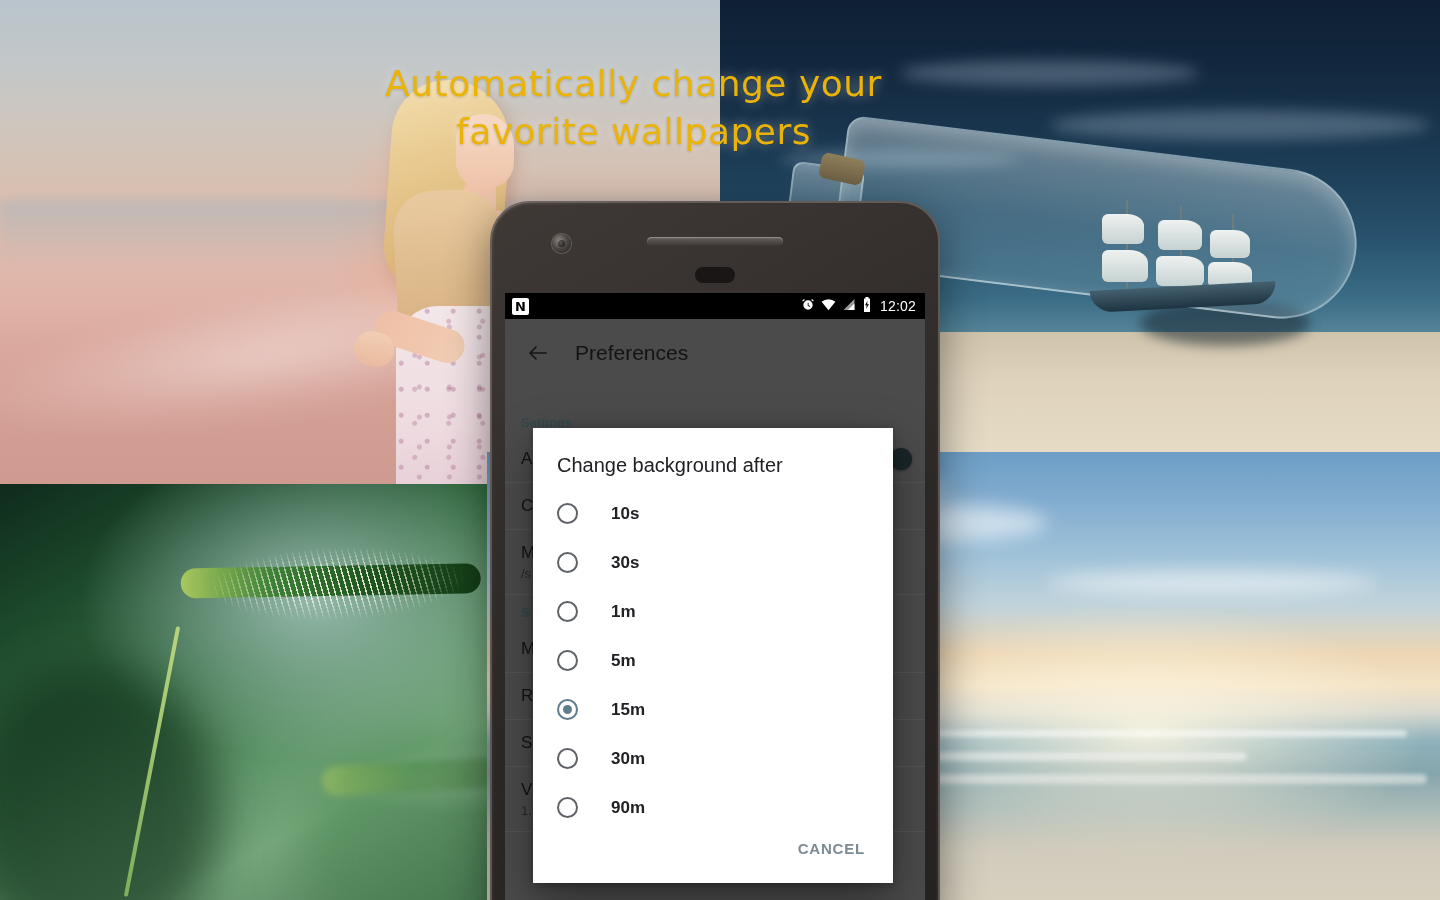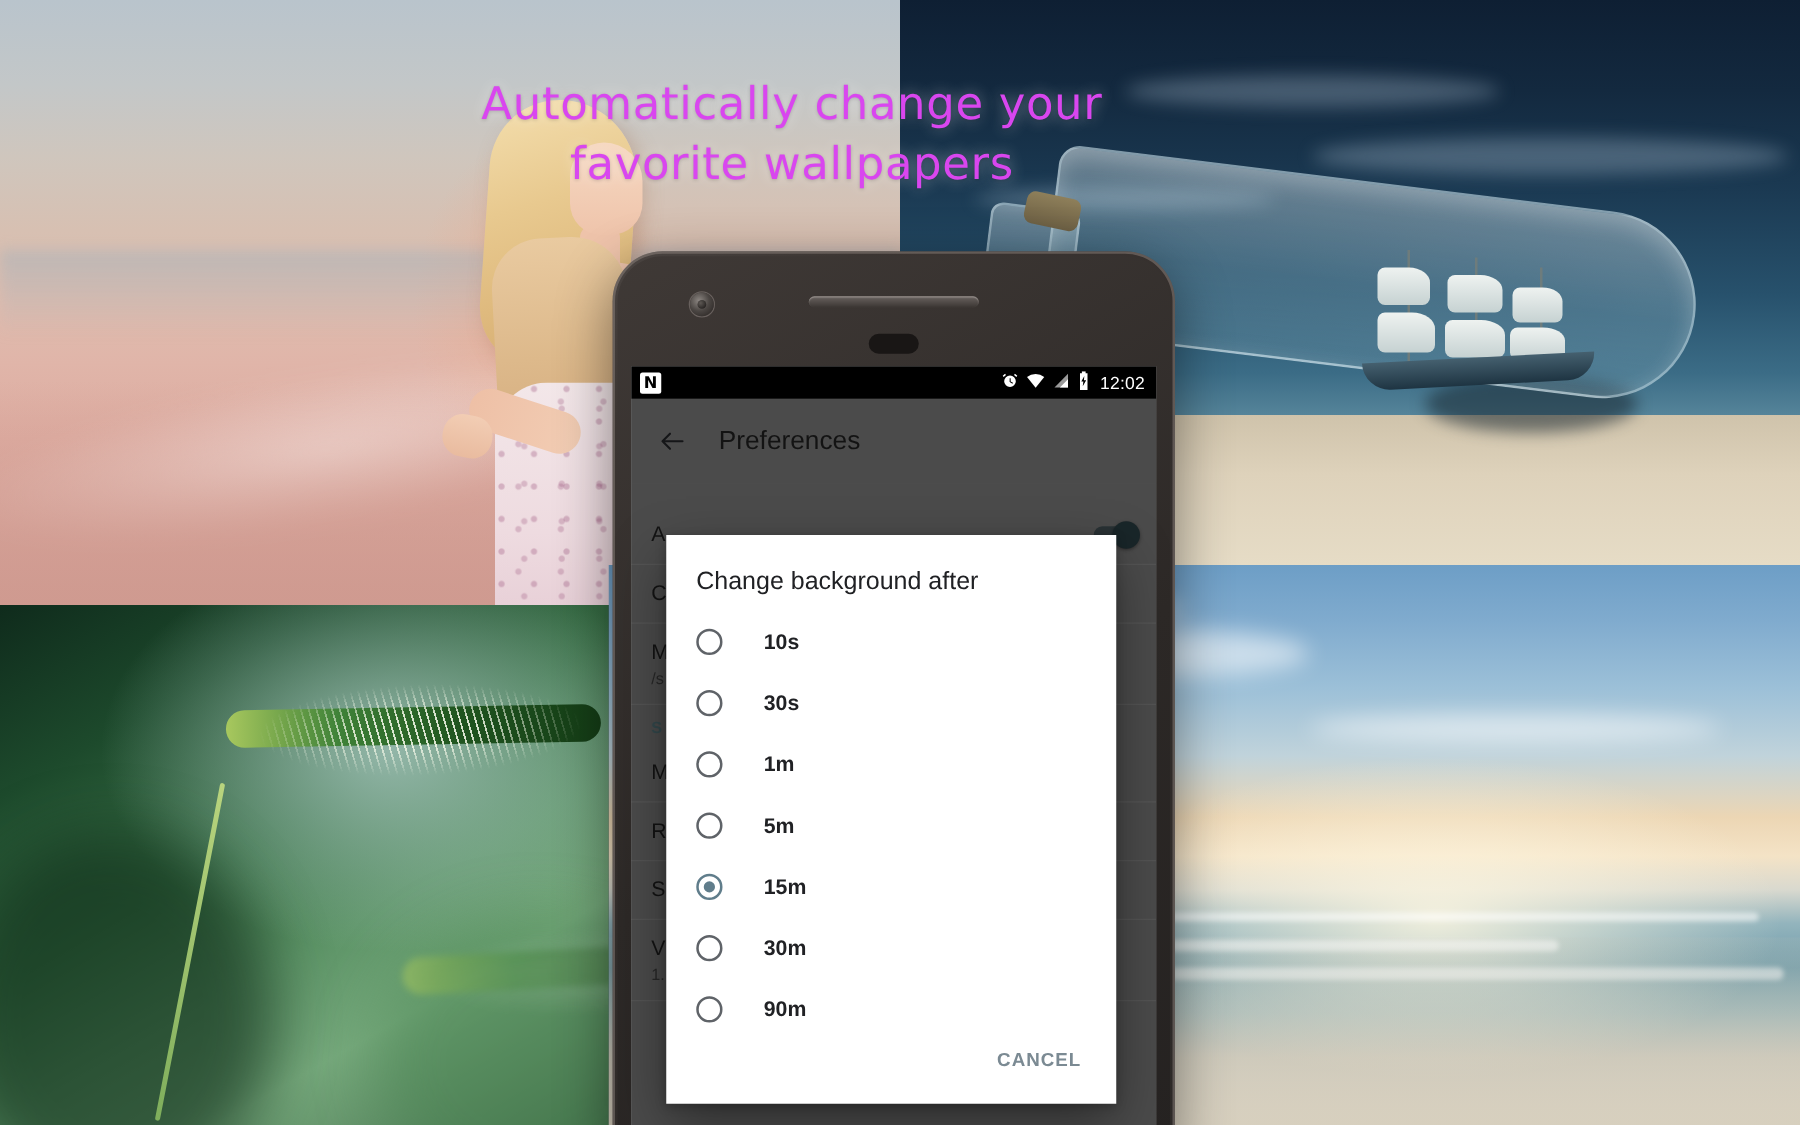--- a/index.html
+++ b/index.html
@@ -122,21 +122,21 @@
     content:""; position:absolute; top:0; width:16px; height:9px;
     border-top: 2.5px solid #2f3d47; }
   .gull:before { left:0; border-radius: 14px 2px 0 0; transform: rotate(-16deg); }
   .gull:after  { right:0; border-radius: 2px 14px 0 0; transform: rotate(16deg); }
   .br-sand { position:absolute; left:0; bottom:0; width:100%; height:150px;
     background: linear-gradient(180deg, rgba(198,196,183,.1), rgba(214,206,188,.85)); }
 
   
   #headline {
     position: absolute; left: 0; top: 60px; width: 1267px;
-    text-align: center; color: #d946ef;
+    text-align: center; color: #eab308;
     font-family: "DejaVu Sans", sans-serif;
     font-size: 36px; font-weight: 400; line-height: 48px;
     letter-spacing: .5px;
     text-shadow: 0 0 12px rgba(255,255,255,.45), 0 1px 3px rgba(0,0,0,.20);
     z-index: 40; pointer-events: none;
   }
   #headline span { display:block; }
 
   
   #phone {
@@ -340,20 +340,21 @@
       <div id="appbar">
         <div id="back-arrow">
           <svg width="24" height="24" viewBox="0 0 24 24" fill="none" stroke="#202124" stroke-width="1.7" stroke-linecap="round" stroke-linejoin="round">
             <path d="M20 12H4M10 6l-6 6 6 6"></path>
           </svg>
         </div>
         <div id="appbar-title">Preferences</div>
       </div>
 
       <div id="prefs">
+        <div class="pref-section">Settings</div>
 
         <div class="pref-row">
           <div class="pref-title">A</div>
           <div class="pref-switch"></div>
         </div>
         <div class="pref-row">
           <div class="pref-title">C</div>
         </div>
         <div class="pref-row">
           <div class="pref-title">M</div>

